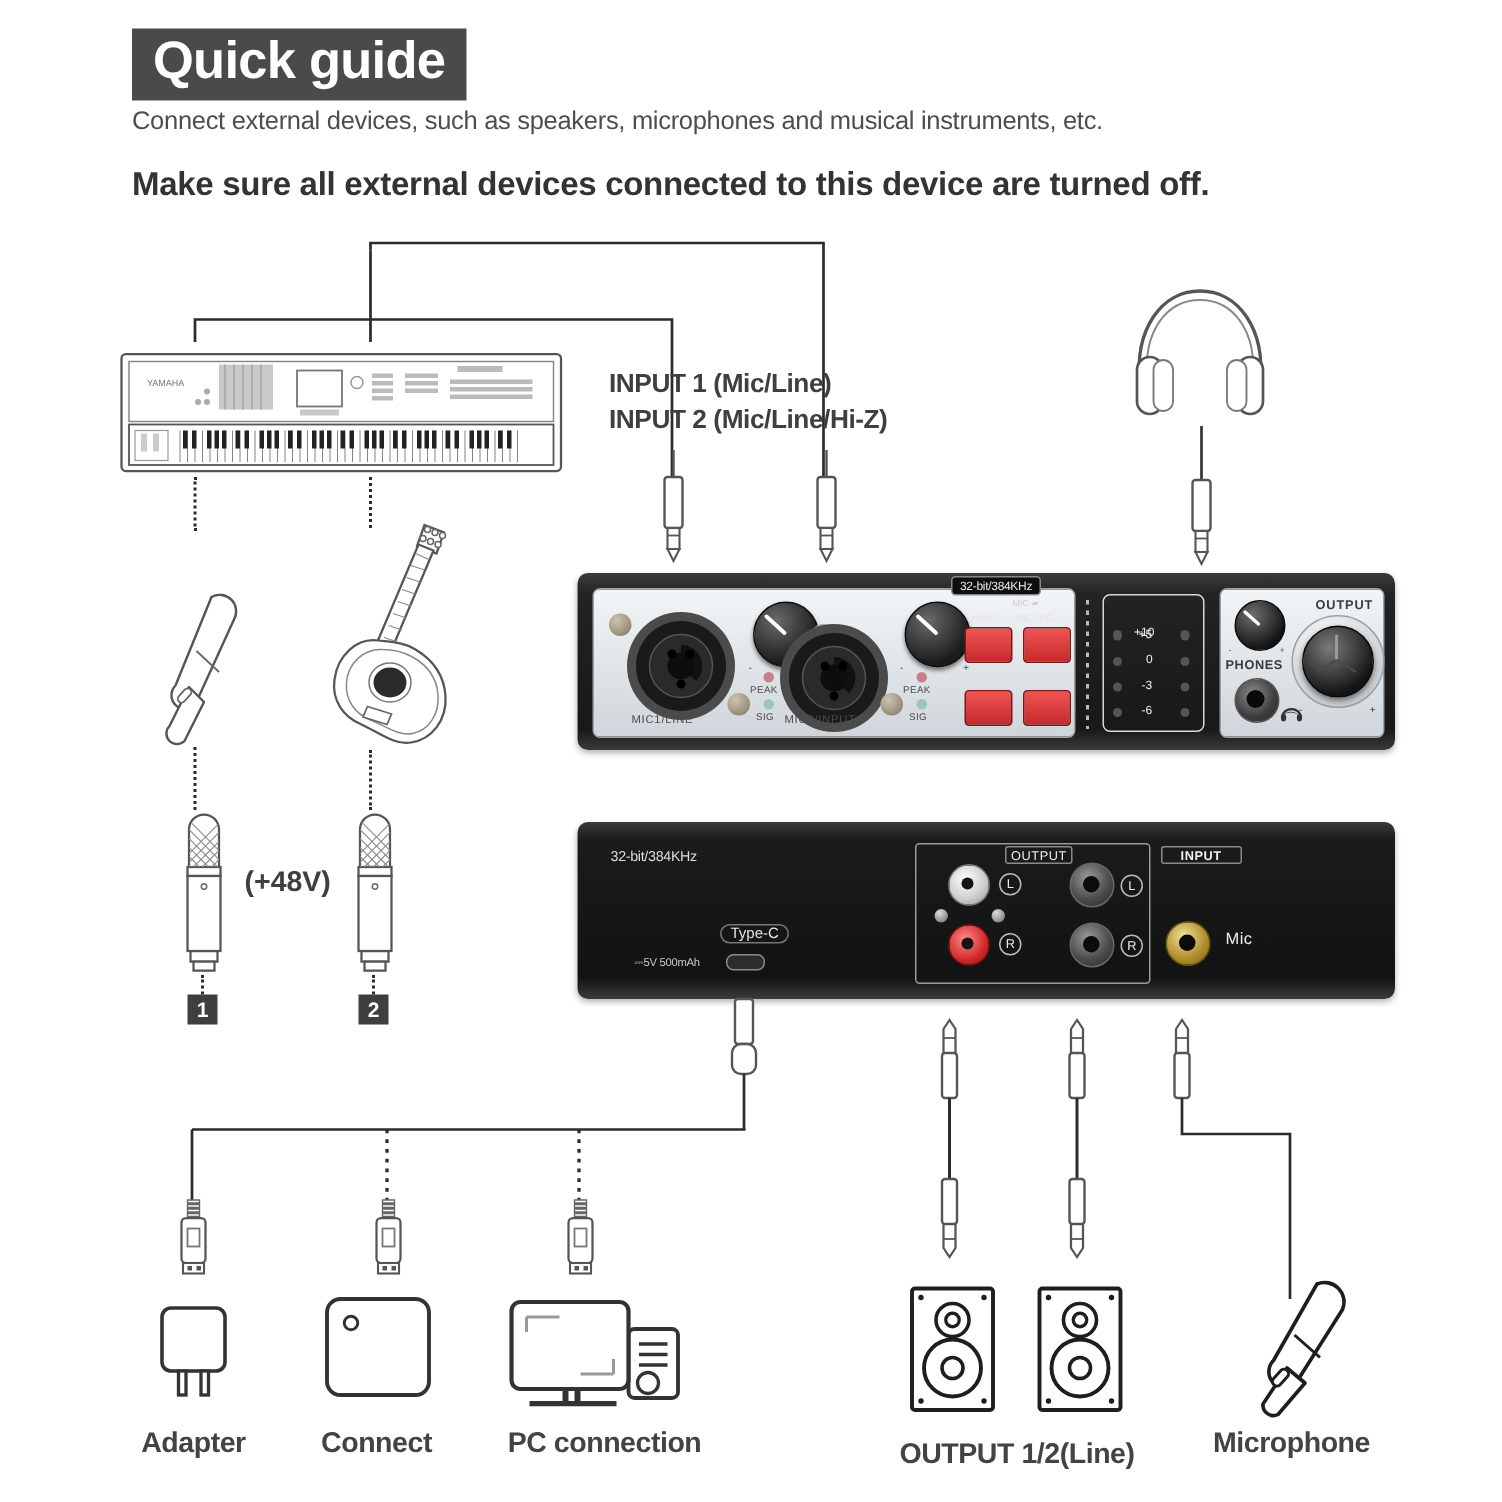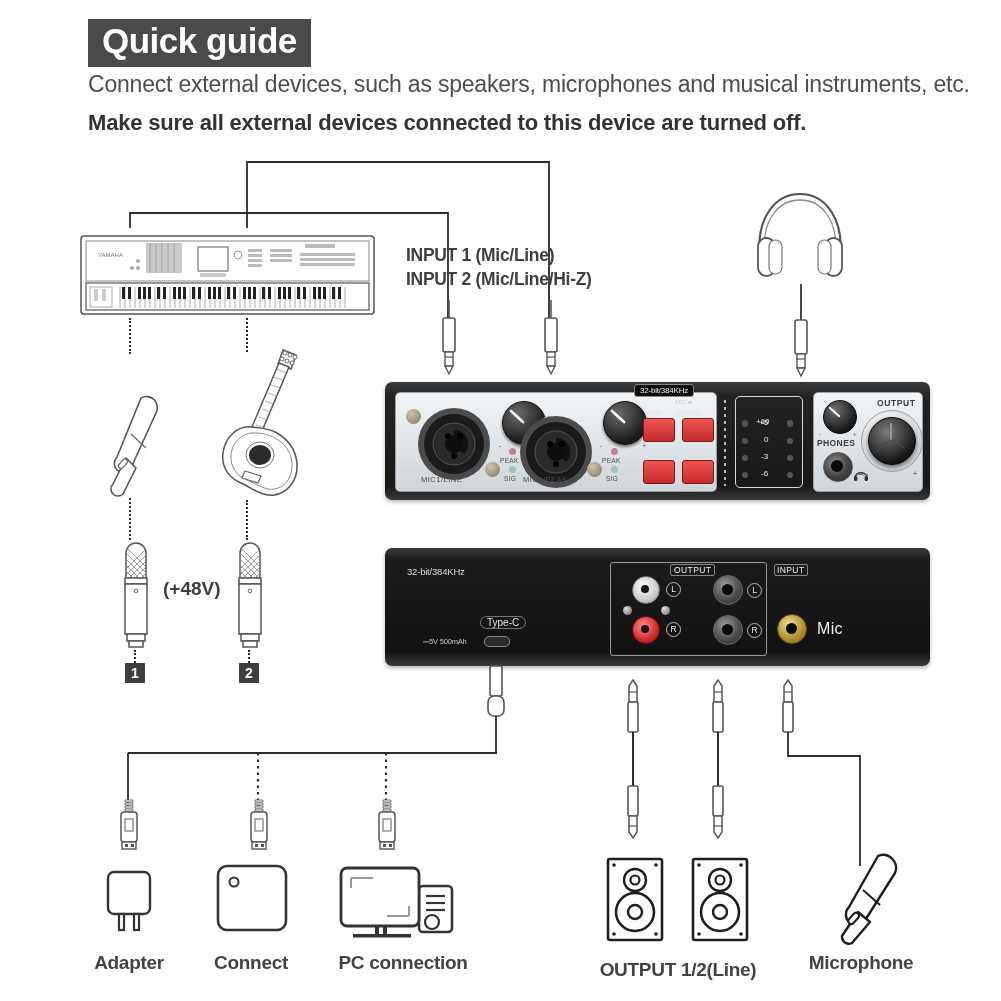--- a/index.html
+++ b/index.html
@@ -20,21 +20,21 @@
     background:#4a4a4a;
     padding:4px 14px 7px 14px;
     color:#ffffff;
     font-size:35px;
     font-weight:bold;
     letter-spacing:-0.5px;
     line-height:1.05;
   }
   #subtitle{
     left:88px;top:71px;
-    font-size:23px;
+    font-size:17px;
     color:#4d4d4d;
     letter-spacing:-0.2px;
     white-space:nowrap;
   }
   #warning{
     left:88px;top:110px;
     font-size:22px;
     font-weight:bold;
     color:#333333;
     letter-spacing:-0.2px;
@@ -434,21 +434,21 @@
     <div class="abs" style="left:257px;top:60px;font-size:7px;color:#555;">+</div>
 
     <div class="abs" style="left:202px;top:80px;width:15px;height:15px;border-radius:50%;background:radial-gradient(circle at 35% 30%,#cfc5ae,#7d7460);"></div>
 
     <div class="abs" style="left:226px;top:66px;width:7px;height:7px;border-radius:50%;background:#c77f8e;"></div>
     <div class="abs" style="left:217px;top:75px;font-size:6.5px;color:#4b4b4b;letter-spacing:.3px;">PEAK</div>
     <div class="abs" style="left:226px;top:84px;width:7px;height:7px;border-radius:50%;background:#9dc4c0;"></div>
     <div class="abs" style="left:221px;top:93px;font-size:6.5px;color:#4b4b4b;letter-spacing:.3px;">SIG</div>
 
     <div class="abs" style="left:36px;top:93px;font-size:7.5px;color:#4a4a4a;letter-spacing:.5px;">MIC1/LINE</div>
-    <div class="abs" style="left:138px;top:93px;font-size:7.5px;color:#4a4a4a;letter-spacing:.5px;">MIC2/PEAK</div>
+    <div class="abs" style="left:138px;top:93px;font-size:7.5px;color:#4a4a4a;letter-spacing:.5px;">MIC2/INPUT</div>
 
     <div class="abs" style="left:249px;top:2px;font-size:8px;color:#e6e6e6;background:#0e0e0e;
                 border:1px solid #888;border-radius:3px;padding:1px 5px;letter-spacing:-.2px;">32-bit/384KHz</div>
 
     <div class="abs" style="left:290px;top:16px;font-size:6px;color:#cfcfcf;">MIC ▰</div>
 
     <div class="abs" style="left:262px;top:27px;font-size:6.5px;color:#e2e2e2;">+48V</div>
     <div class="abs" style="left:258px;top:36px;width:30px;height:22px;border-radius:3px;
                 background:linear-gradient(180deg,#ef5454,#c62a2a);border:1px solid #7b1818;"></div>
 
@@ -574,26 +574,26 @@
     <div class="abs" style="left:337px;top:36px;width:11px;height:11px;border-radius:50%;background:#0b0b0b;"></div>
     <div class="abs" style="left:362px;top:35px;font-size:8.5px;color:#eee;border:1px solid #bbb;border-radius:50%;
                 width:13px;height:13px;line-height:13px;text-align:center;">L</div>
 
     <div class="abs" style="left:328px;top:67px;width:28px;height:28px;border-radius:50%;
                 background:radial-gradient(circle at 40% 33%,#9a9a9a,#4a4a4a 58%,#2c2c2c);border:1px solid #686868;"></div>
     <div class="abs" style="left:337px;top:76px;width:11px;height:11px;border-radius:50%;background:#0b0b0b;"></div>
     <div class="abs" style="left:362px;top:75px;font-size:8.5px;color:#eee;border:1px solid #bbb;border-radius:50%;
                 width:13px;height:13px;line-height:13px;text-align:center;">R</div>
 
-    <div class="abs" style="left:389px;top:16px;font-size:8.5px;color:#f0f0f0;background:#1a1a1a;padding:0 2px;
-                border:1px solid #8a8a8a;border-radius:2px;letter-spacing:.4px;">INPUT</div>
+    <div class="abs" style="left:389px;top:16px;font-size:8.5px;color:#f0f0f0;background:#1a1a1a;padding:0 12px;
+                border:1px solid #8a8a8a;border-radius:2px;letter-spacing:.4px;font-weight:bold;">INPUT</div>
     <div class="abs" style="left:392px;top:66px;width:28px;height:28px;border-radius:50%;
                 background:radial-gradient(circle at 40% 33%,#f4e09a,#b08f2c 58%,#7e6418);border:1px solid #6b5410;"></div>
     <div class="abs" style="left:401px;top:75px;width:11px;height:11px;border-radius:50%;background:#0b0b0b;"></div>
-    <div class="abs" style="left:432px;top:72px;font-size:16px;color:#efefef;letter-spacing:.3px;">Mic</div>
+    <div class="abs" style="left:432px;top:72px;font-size:11px;color:#efefef;letter-spacing:.3px;">Mic</div>
   </div>
 
   <svg class="abs" style="left:483px;top:666px;width:26px;height:60px" viewBox="0 0 26 60">
     <rect x="7" y="0" width="12" height="30" rx="2" fill="#fff" stroke="#555" stroke-width="1.6"></rect>
     <rect x="5" y="30" width="16" height="20" rx="6" fill="#fff" stroke="#555" stroke-width="1.6"></rect>
     <line x1="13" y1="50" x2="13" y2="60" stroke="#2b2b2b" stroke-width="1.8"></line>
   </svg>
 
   <svg class="abs" style="left:0;top:700px;width:1001px;height:120px">
 

